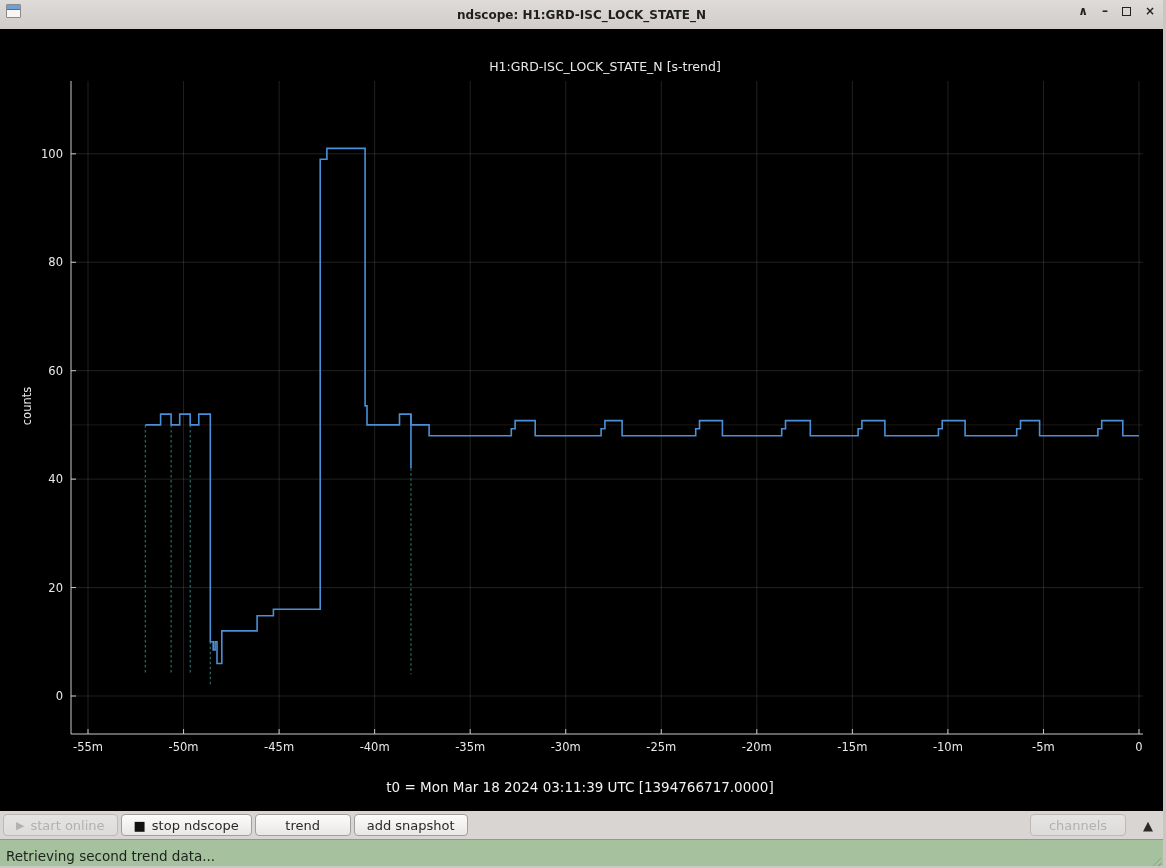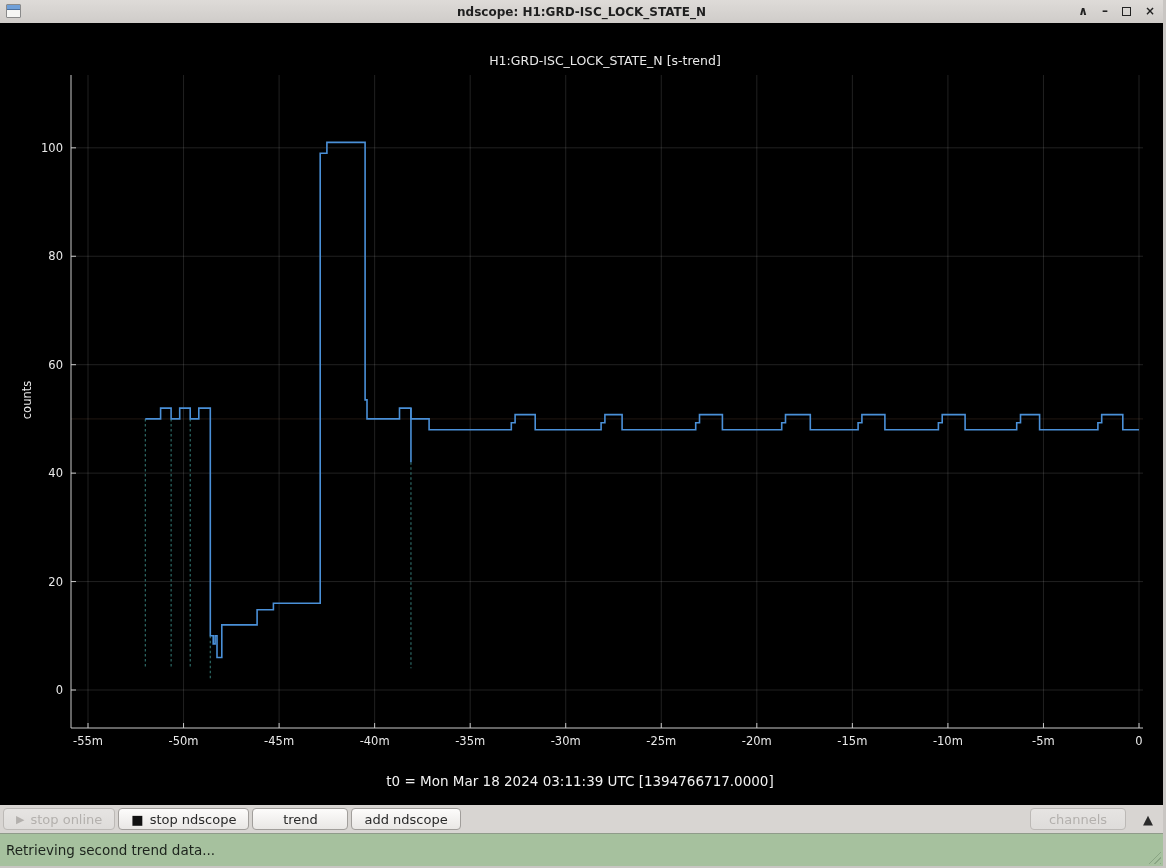--- a/index.html
+++ b/index.html
@@ -3,21 +3,21 @@
 <meta charset="utf-8">
 <style>
   html,body{margin:0;padding:0;background:#444;}
   .window{
     position:relative;width:1166px;height:868px;box-sizing:border-box;
     border-right:3px solid #c9c6c3;border-bottom:2px solid #c9c6c3;
     font-family:"DejaVu Sans", sans-serif;overflow:hidden;background:#000;
   }
   
   .titlebar{
-    position:relative;height:23px;
+    position:relative;height:29px;
     background:linear-gradient(#dedbd8,#cfccc9);
     display:flex;align-items:center;justify-content:center;
     color:#1f1f1f;font-size:12px;font-weight:bold;text-align:right;
   }
   .winicon{
     position:absolute;left:6px;top:4px;width:15px;height:14px;
     background:#f6f6f4;border:1px solid #8a8a8a;border-radius:1px;box-sizing:border-box;
   }
   .winicon-bar{display:block;height:4px;background:#6f9fd8;border-bottom:1px solid #4a6f9e;}
   .controls{
@@ -145,28 +145,28 @@
         <line x1="210.30259999999987" y1="612.783" x2="210.30259999999987" y2="656.1566" stroke="#2d6a66" stroke-width="1.2" stroke-dasharray="2.5,2.5"></line>
         <line x1="410.94709999999986" y1="439.2886" x2="410.94709999999986" y2="645.3132" stroke="#2d6a66" stroke-width="1.2" stroke-dasharray="2.5,2.5"></line>
         <line x1="410.94709999999986" y1="385.0716" x2="410.94709999999986" y2="439.2886" stroke="#4a90d8" stroke-width="1.6"></line>
         <path d="M145.3 395.9 L160.6 395.9 L160.6 385.1 L171.1 385.1 L171.1 395.9 L179.7 395.9 L179.7 385.1 L190.2 385.1 L190.2 395.9 L198.8 395.9 L198.8 385.1 L210.3 385.1 L210.3 612.8 L213.2 612.8 L213.2 620.9 L215.1 620.9 L215.1 612.8 L217.0 612.8 L217.0 634.5 L221.8 634.5 L221.8 601.9 L257.1 601.9 L257.1 586.8 L273.4 586.8 L273.4 580.3 L320.2 580.3 L320.2 130.3 L326.9 130.3 L326.9 119.4 L365.1 119.4 L365.1 376.9 L367.0 376.9 L367.0 395.9 L399.5 395.9 L399.5 385.1 L410.9 385.1 L410.9 395.9 L429.1 395.9 L429.1 406.8 L511.3 406.8 L511.3 399.7 L515.1 399.7 L515.1 391.6 L535.2 391.6 L535.2 406.8 L601.1 406.8 L601.1 399.7 L604.9 399.7 L604.9 391.6 L622.1 391.6 L622.1 406.8 L695.7 406.8 L695.7 399.7 L699.5 399.7 L699.5 391.6 L722.4 391.6 L722.4 406.8 L781.7 406.8 L781.7 399.7 L785.5 399.7 L785.5 391.6 L810.3 391.6 L810.3 406.8 L858.1 406.8 L858.1 399.7 L861.9 399.7 L861.9 391.6 L884.9 391.6 L884.9 406.8 L938.4 406.8 L938.4 399.7 L942.2 399.7 L942.2 391.6 L965.1 391.6 L965.1 406.8 L1016.7 406.8 L1016.7 399.7 L1020.5 399.7 L1020.5 391.6 L1039.6 391.6 L1039.6 406.8 L1097.9 406.8 L1097.9 399.7 L1101.7 399.7 L1101.7 391.6 L1122.8 391.6 L1122.8 406.8 L1139.0 406.8 " fill="none" stroke="#4a90d8" stroke-width="1.6" stroke-linejoin="miter"></path>
       </svg>
   </div>
 
   <div class="toolbar">
     <button class="btn disabled">
       <span class="icon play">▶</span>
-      <span>stop online</span>
+      <span>start online</span>
     </button>
     <button class="btn">
       <span class="icon stop">■</span>
       <span>stop ndscope</span>
     </button>
     <button class="btn">trend</button>
-    <button class="btn">add ndscope</button>
+    <button class="btn">add snapshot</button>
     <span class="spacer"></span>
     <button class="btn disabled">channels</button>
     <span class="collapse">▲</span>
   </div>
 
   <div class="statusbar">
     <span>Retrieving second trend data...</span>
     <div class="grip"></div>
   </div>
 

